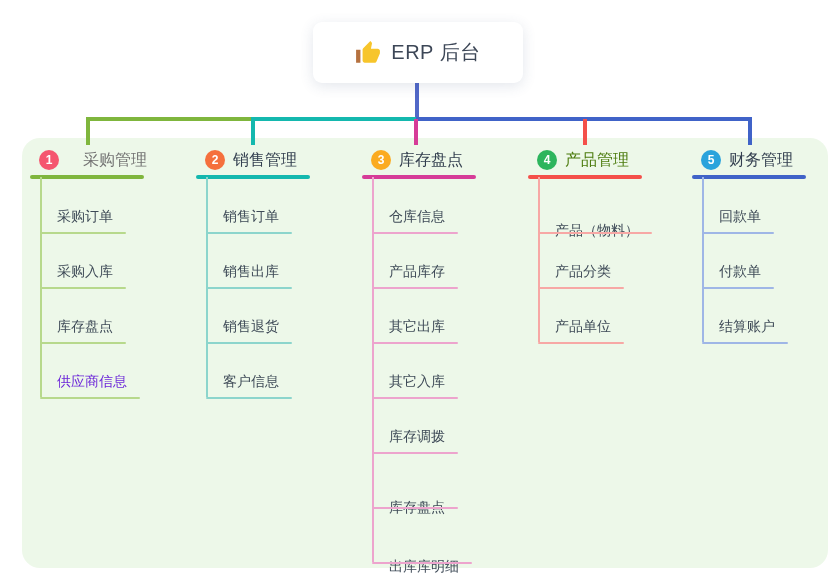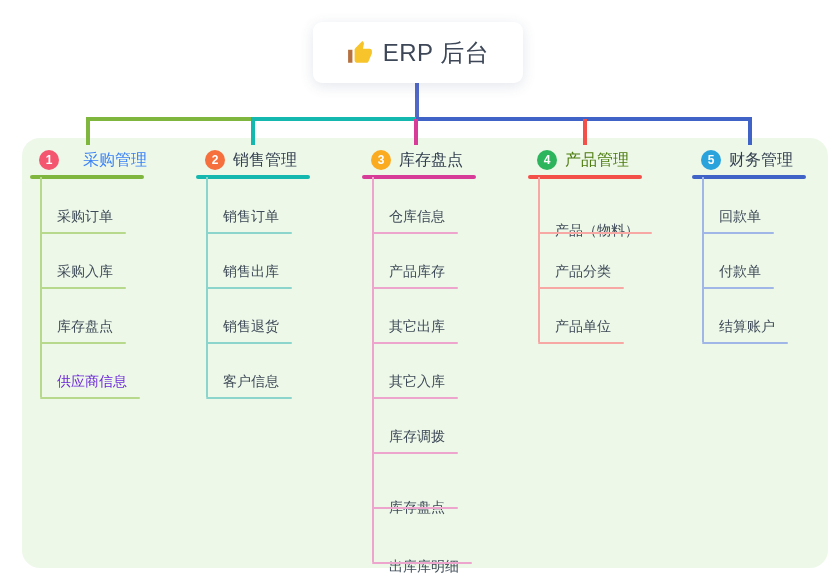--- a/index.html
+++ b/index.html
@@ -12,21 +12,21 @@
     position:absolute;left:22px;top:138px;width:806px;height:430px;
     border-radius:18px;
   }
   .root-node{
     position:absolute;left:313px;top:22px;width:210px;height:61px;
     background:#ffffff;border-radius:9px;
     box-shadow:0 3px 14px rgba(60,80,120,0.14);
     display:flex;align-items:center;justify-content:center;gap:10px;
     z-index:5;cursor:default;
   }
-  .root-title{font-size:24px;font-weight:500;letter-spacing:0.5px;}
+  .root-title{font-size:20px;font-weight:500;letter-spacing:0.5px;}
   .conn{position:absolute;}
   .branch{position:absolute;top:145px;width:175px;height:430px;}
   .branch-header{position:absolute;left:0;top:0;height:30px;display:flex;align-items:center;}
   .badge{
     width:20px;height:20px;border-radius:50%;margin-left:9px;
     display:flex;align-items:center;justify-content:center;
     color:#ffffff;font-size:12px;font-weight:bold;flex:0 0 auto;
   }
   .branch-title{margin-left:8px;font-size:16px;font-weight:500;white-space:nowrap;}
   .branch-underline{position:absolute;left:0;top:30px;width:114px;height:4px;border-radius:2px;}
@@ -60,21 +60,21 @@
         <path id="thumb-hand" d="M23 10c0-1.1-.9-2-2-2h-6.31l.95-4.57.03-.32c0-.41-.17-.79-.44-1.06L14.17 1 7.58 7.59C7.22 7.95 7 8.45 7 9v10c0 1.1.9 2 2 2h9c.83 0 1.54-.5 1.84-1.22l3.02-7.05c.09-.23.14-.47.14-.73v-2z" fill="#f7c52b"></path>
       </svg>
     </span>
     <span class="root-title" id="root-title" style="color: rgb(61, 71, 87);">ERP 后台</span>
   </div>
 
   <div id="branches">
       <div class="branch" style="left: 30px;">
         <div class="branch-header">
           <span class="badge" style="background: rgb(245, 86, 111);">1</span>
-          <span class="branch-title" style="color: #3b82f6; margin-left: 24px;">采购管理</span>
+          <span class="branch-title" style="color: #737373; margin-left: 24px;">采购管理</span>
         </div>
         <div class="branch-underline" style="background: rgb(127, 182, 61);"></div>
         <div class="child-vline" style="background: rgb(183, 217, 140); height: 220px;"></div>
         <div class="child-label" style="left: 27px; top: 61px; color: rgb(62, 74, 87);">采购订单</div>
         <div class="child-underline" style="left: 10px; top: 87px; width: 86px; background: rgb(183, 217, 140);"></div>
         <div class="child-label" style="left: 27px; top: 116px; color: rgb(62, 74, 87);">采购入库</div>
         <div class="child-underline" style="left: 10px; top: 142px; width: 86px; background: rgb(183, 217, 140);"></div>
         <div class="child-label" style="left: 27px; top: 171px; color: rgb(62, 74, 87);">库存盘点</div>
         <div class="child-underline" style="left: 10px; top: 197px; width: 86px; background: rgb(183, 217, 140);"></div>
         <div class="child-label" style="left: 27px; top: 226px; color: #6d28d9;">供应商信息</div>

